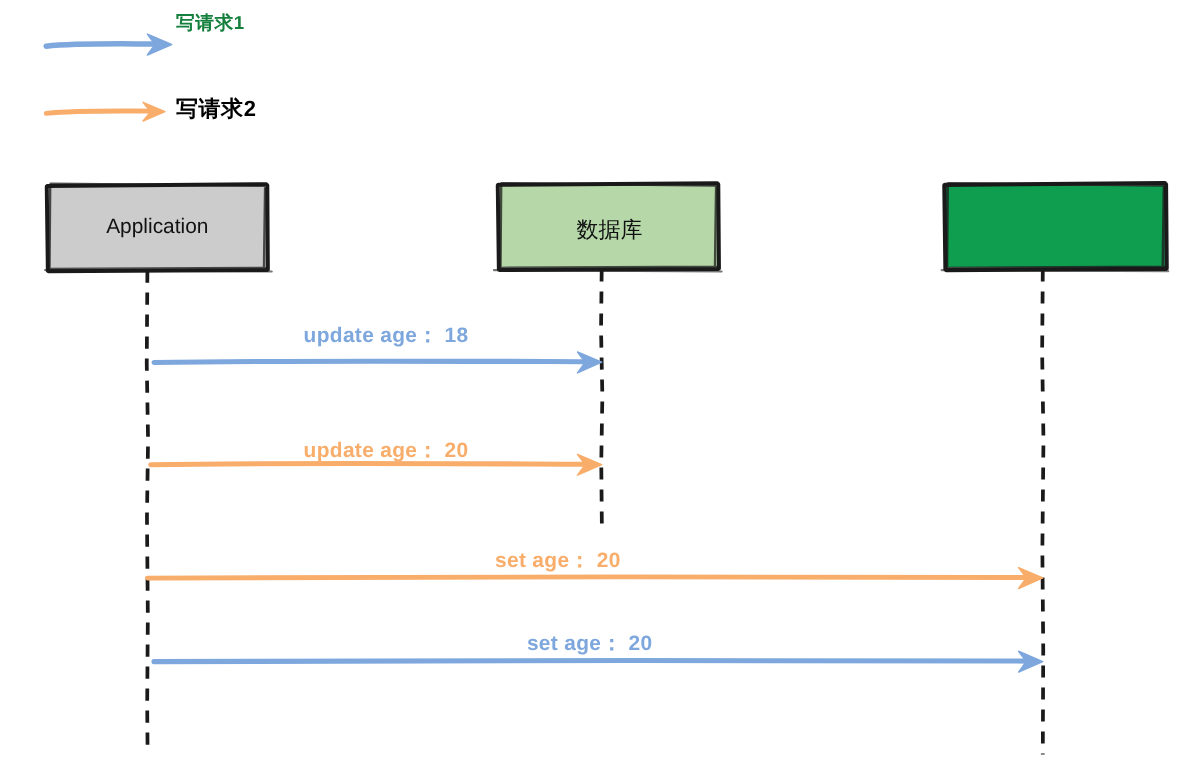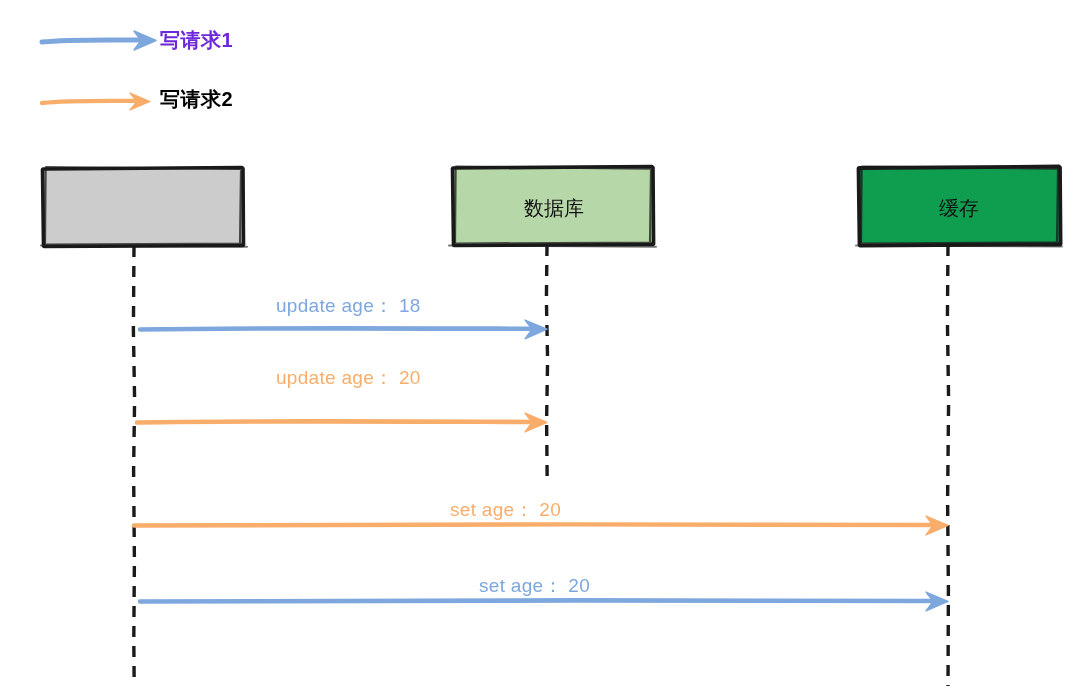--- a/index.html
+++ b/index.html
@@ -27,24 +27,24 @@
     top: 0;
   }
   
   .txt {
     position: absolute;
     white-space: nowrap;
     line-height: 1;
   }
   .legend-label-1 {
     left: 160px;
-    top: 30px;
-    font-size: 20px;
+    top: 12px;
+    font-size: 17px;
     font-weight: bold;
-    color: #6d28d9;
+    color: #15803d;
     letter-spacing: 0.5px;
   }
   .legend-label-2 {
     left: 160px;
     top: 89px;
     font-size: 20px;
     font-weight: bold;
     color: #000000;
     letter-spacing: 0.5px;
   }
@@ -54,28 +54,28 @@
     text-align: center;
     position: absolute;
     font-weight: normal;
   }
   .node-label.app   { left: 42px;  top: 196px; width: 202px; }
   .node-label.db    { left: 452px; top: 195px; width: 204px; font-size: 20px; }
   .node-label.cache { left: 858px; top: 195px; width: 202px; font-size: 20px; }
 
   .msg-label {
     font-size: 19px;
-    font-weight: normal;
+    font-weight: bold;
     letter-spacing: 0.3px;
   }
   .msg-label.blue   { color: #7da7dd; }
   .msg-label.orange { color: #f9ad6a; }
 
   .msg-1 { left: 276px; top: 296px; }
-  .msg-2 { left: 276px; top: 368px; text-align: right; }
+  .msg-2 { left: 276px; top: 400px; text-align: right; }
   .msg-3 { left: 450px; top: 500px; }
   .msg-4 { left: 479px; top: 576px; }
 </style>
 </head>
 <body>
 
 <div id="canvas">
 
   <svg class="diagram-svg" width="1080" height="693" viewBox="0 0 1080 693">
 
@@ -140,24 +140,24 @@
       <path d="M 140,601.5 C 340,599.6 700,600.6 934,601" stroke="#7da7dd" stroke-width="4.6" fill="none" stroke-linecap="round"></path>
       <path d="M 926,592 L 948,601.4 L 926,611 L 933,601.4 Z" fill="#7da7dd" stroke="#7da7dd" stroke-width="1.3" stroke-linejoin="round"></path>
       <path d="M 929,595 L 945,601.4" stroke="#7da7dd" stroke-width="2.2" stroke-linecap="round" fill="none"></path>
     </g>
   </svg>
 
   <div class="txt legend-label-1">写请求1</div>
 
   <div class="txt legend-label-2">写请求2</div>
 
+  <div class="node-label app">Application</div>
 
   <div class="node-label db">数据库</div>
 
-  <div class="node-label cache">缓存</div>
 
   <div class="txt msg-label blue msg-1">update age： 18</div>
 
   <div class="txt msg-label orange msg-2">update age： 20</div>
 
   <div class="txt msg-label orange msg-3">set age： 20</div>
 
   <div class="txt msg-label blue msg-4">set age： 20</div>
 
 </div>

